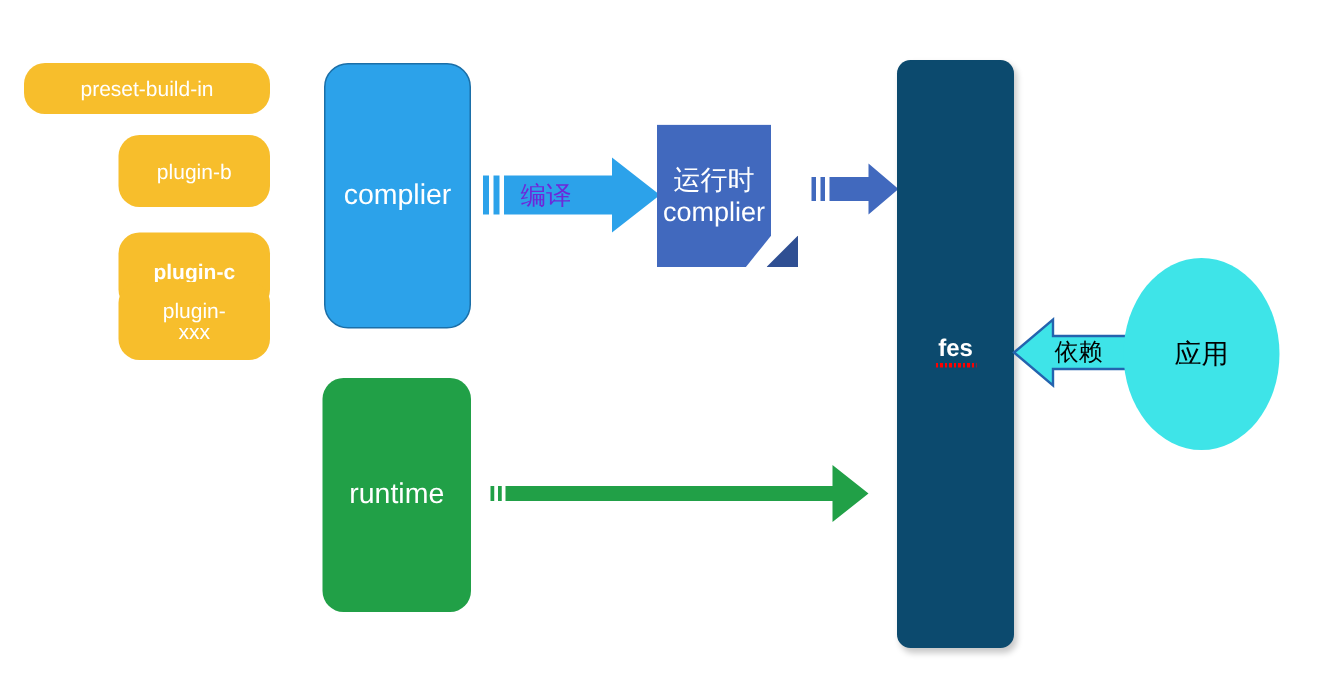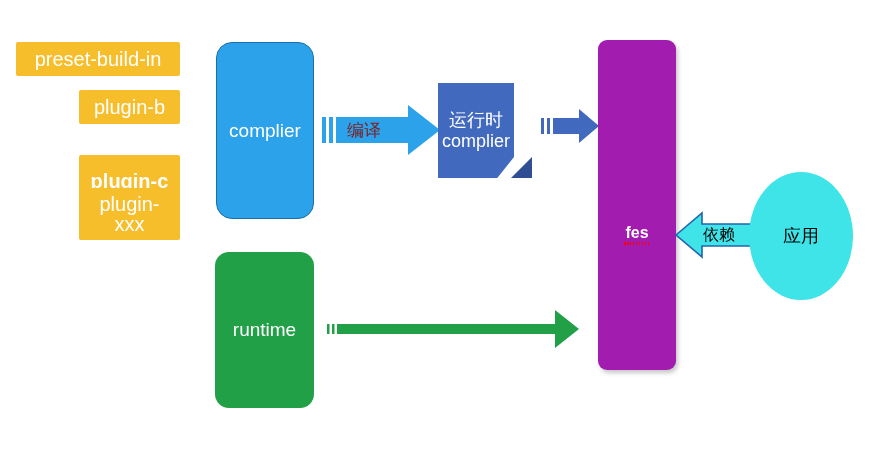--- a/index.html
+++ b/index.html
@@ -23,27 +23,27 @@
     display: flex;
     align-items: center;
     justify-content: center;
     text-align: center;
     color: #ffffff;
     line-height: 1.15;
   }
 
   
   .pill {
-    border-radius: 2px;
-    font-size: 20px;
+    border-radius: 14px;
+    font-size: 14px;
     font-weight: 400;
     padding: 2px 6px;
   }
   #pill-preset { left: 16px;  top: 42px;  width: 164px; height: 34px; }
-  #pill-b      { left: 79px;  top: 90px;  width: 101px; height: 34px; }
+  #pill-b      { left: 79px;  top: 90px;  width: 101px; height: 48px; }
   #pill-c      { left: 79px;  top: 155px; width: 101px; height: 52px; font-weight: bold; }
   #pill-xxx    { left: 79px;  top: 188px; width: 101px; height: 52px;
                  line-height: 1.0; }
   #pill-xxx .lbl { display: block; }
 
   
   #node-complier {
     left: 216px; top: 42px; width: 98px; height: 177px;
     background: #2CA2EA;
     border: 1.2px solid #1B6FA8;
@@ -64,22 +64,22 @@
     left: 438px; top: 83px; width: 76px; height: 95px;
     background: #4169BE;
     font-size: 18px;
     flex-direction: column;
     clip-path: polygon(0 0, 100% 0, 100% 78%, 78% 100%, 0 100%);
   }
   #node-rtplugins .lbl { display: block; }
 
   
   #node-fes {
-    left: 598px; top: 40px; width: 78px; height: 330px;
-    background: #a21caf;
+    left: 598px; top: 40px; width: 78px; height: 392px;
+    background: #0c4a6e;
     border-radius: 9px;
     box-shadow: 2px 3px 4px rgba(0,0,0,0.22);
     font-size: 16px;
     font-weight: bold;
     align-items: flex-start;
     padding-top: 184px;
   }
   #node-fes .spell {
     position: relative;
     display: inline-block;
@@ -103,21 +103,21 @@
   }
 
   
   .arrow { position: absolute; }
   .arrow svg { display: block; overflow: visible; }
   .arrow-label {
     position: absolute;
     display: flex;
     align-items: center;
     justify-content: center;
-    color: #7f1d1d;
+    color: #6d28d9;
     font-size: 17px;
     white-space: nowrap;
   }
   #arrow-compile        { left: 322px; top: 105px; }
   #arrow-compile-label  { left: 322px; top: 105px; width: 84px; height: 50px; }
   #arrow-toFes          { left: 541px; top: 109px; }
   #arrow-runtime        { left: 327px; top: 310px; }
   #arrow-depend         { left: 676px; top: 213px; }
   #arrow-depend-label   { left: 676px; top: 213px; width: 86px; height: 44px;
                           color: #000000; font-size: 16px; }

